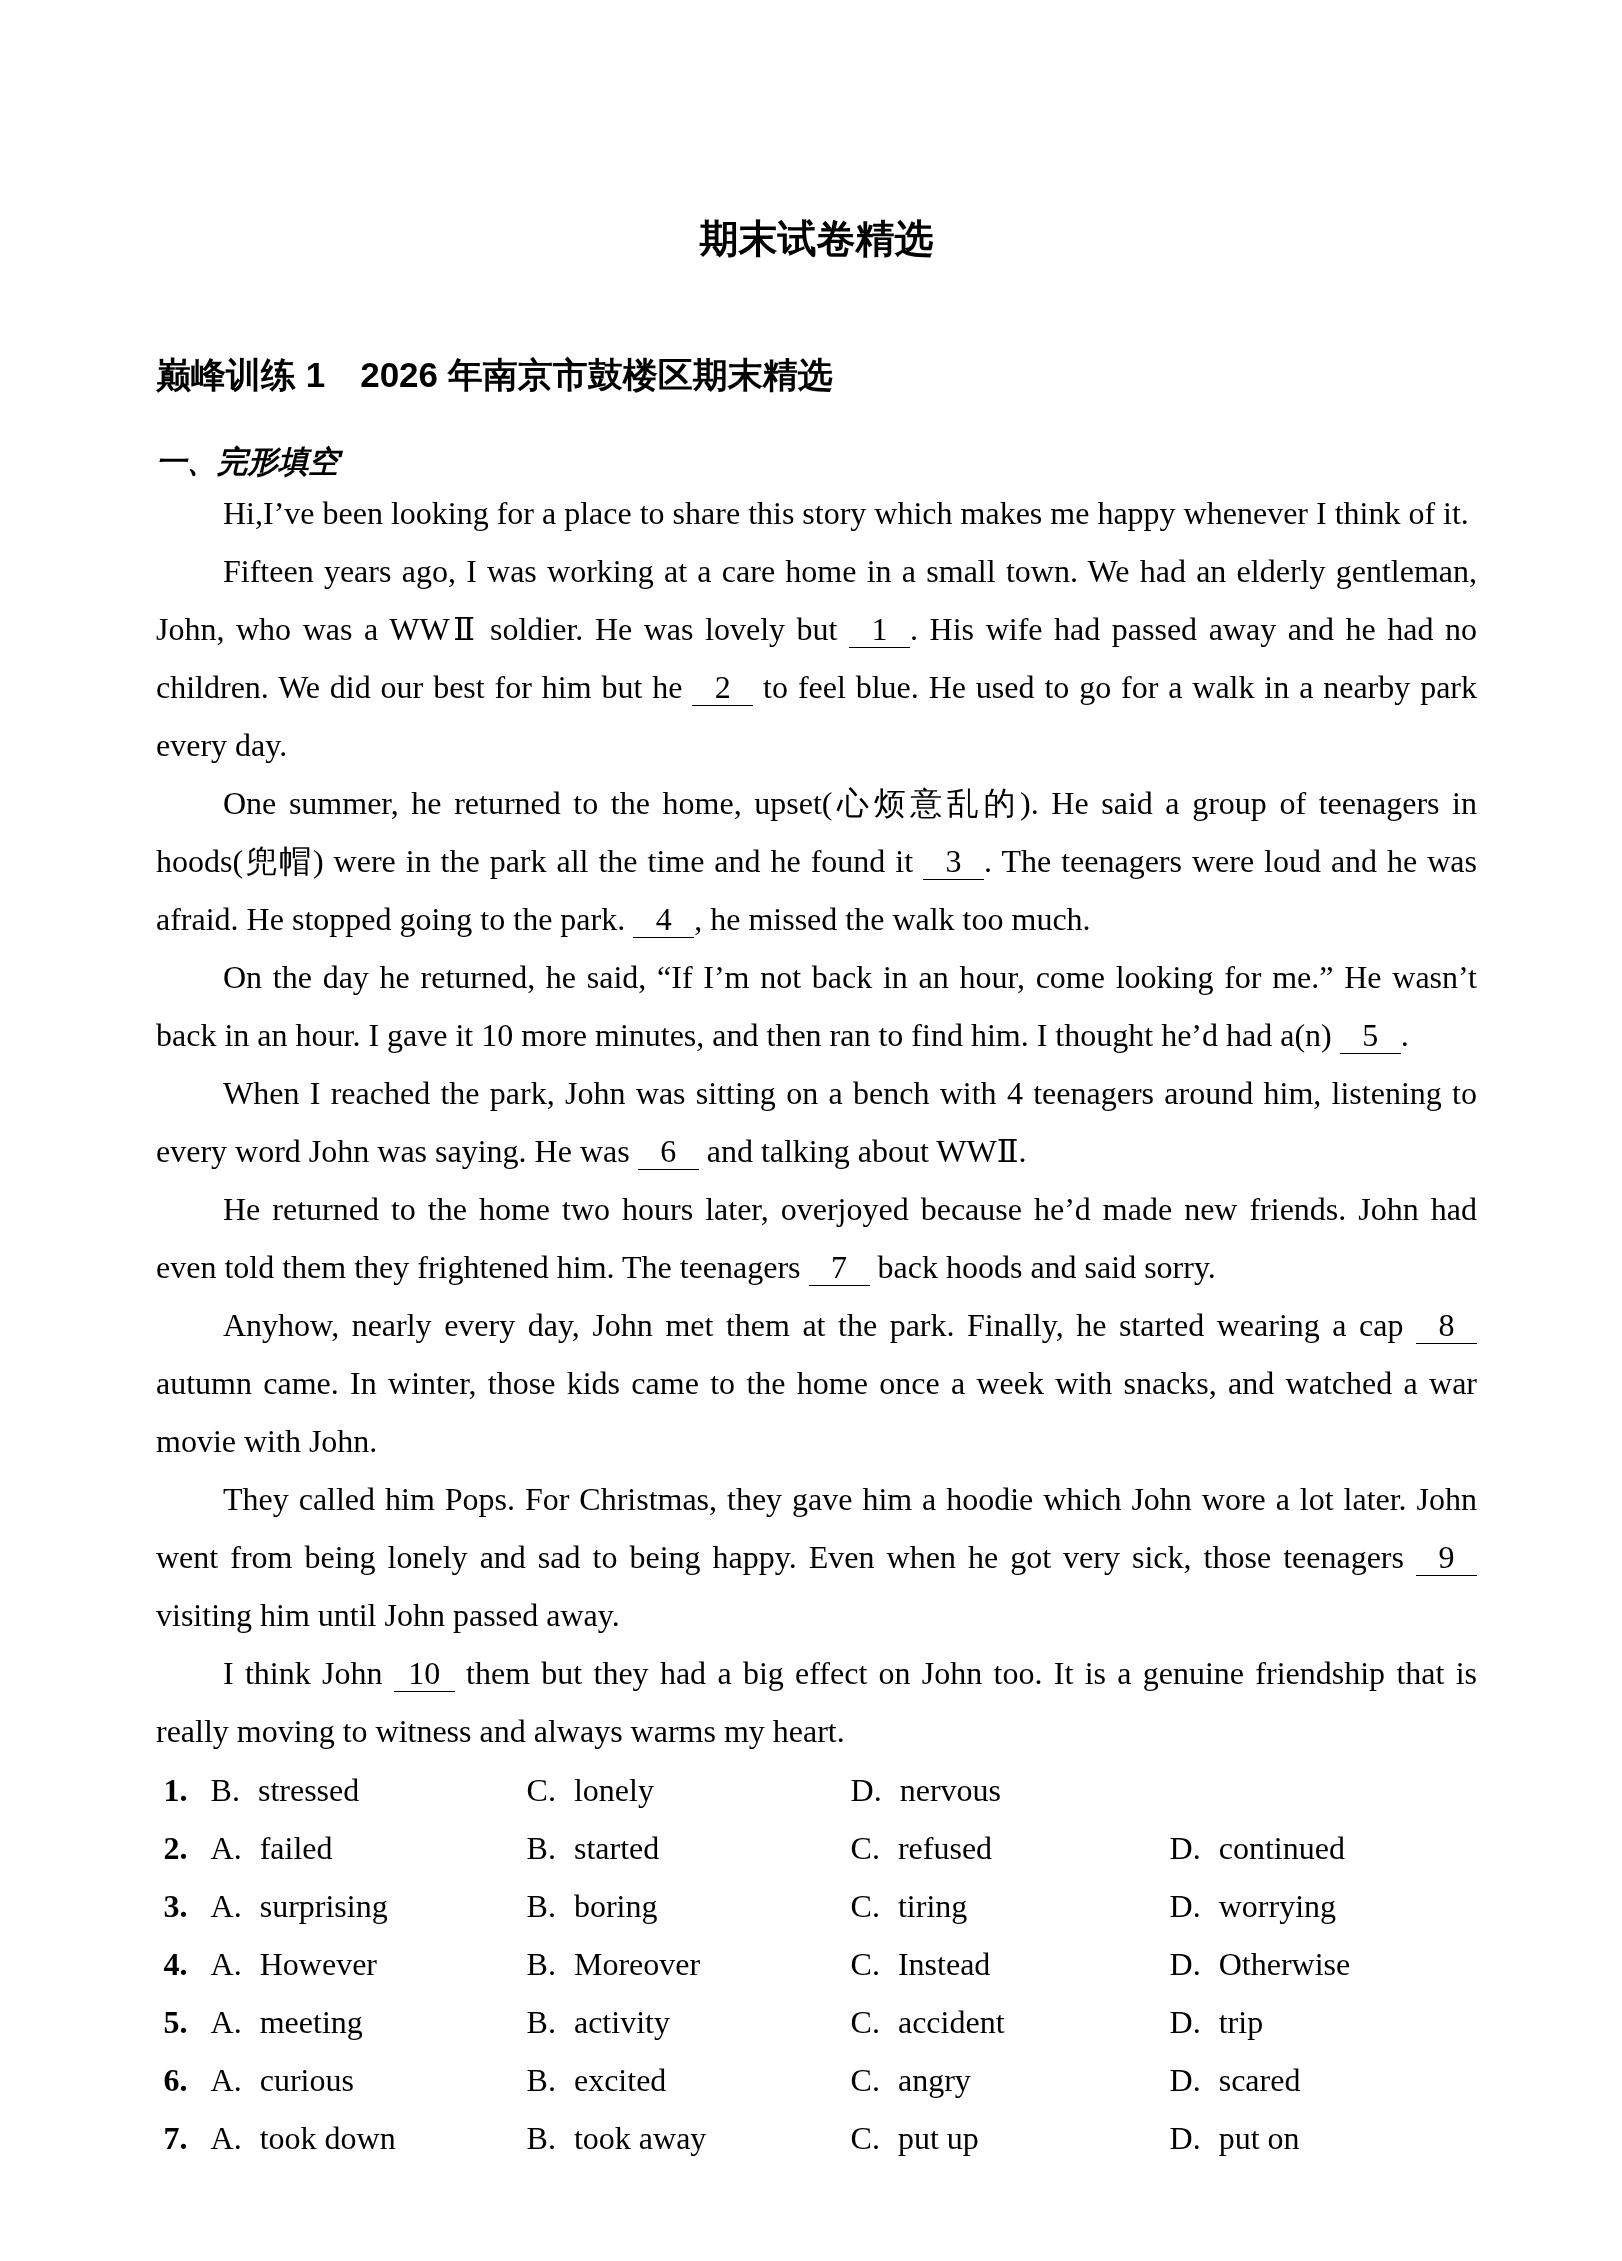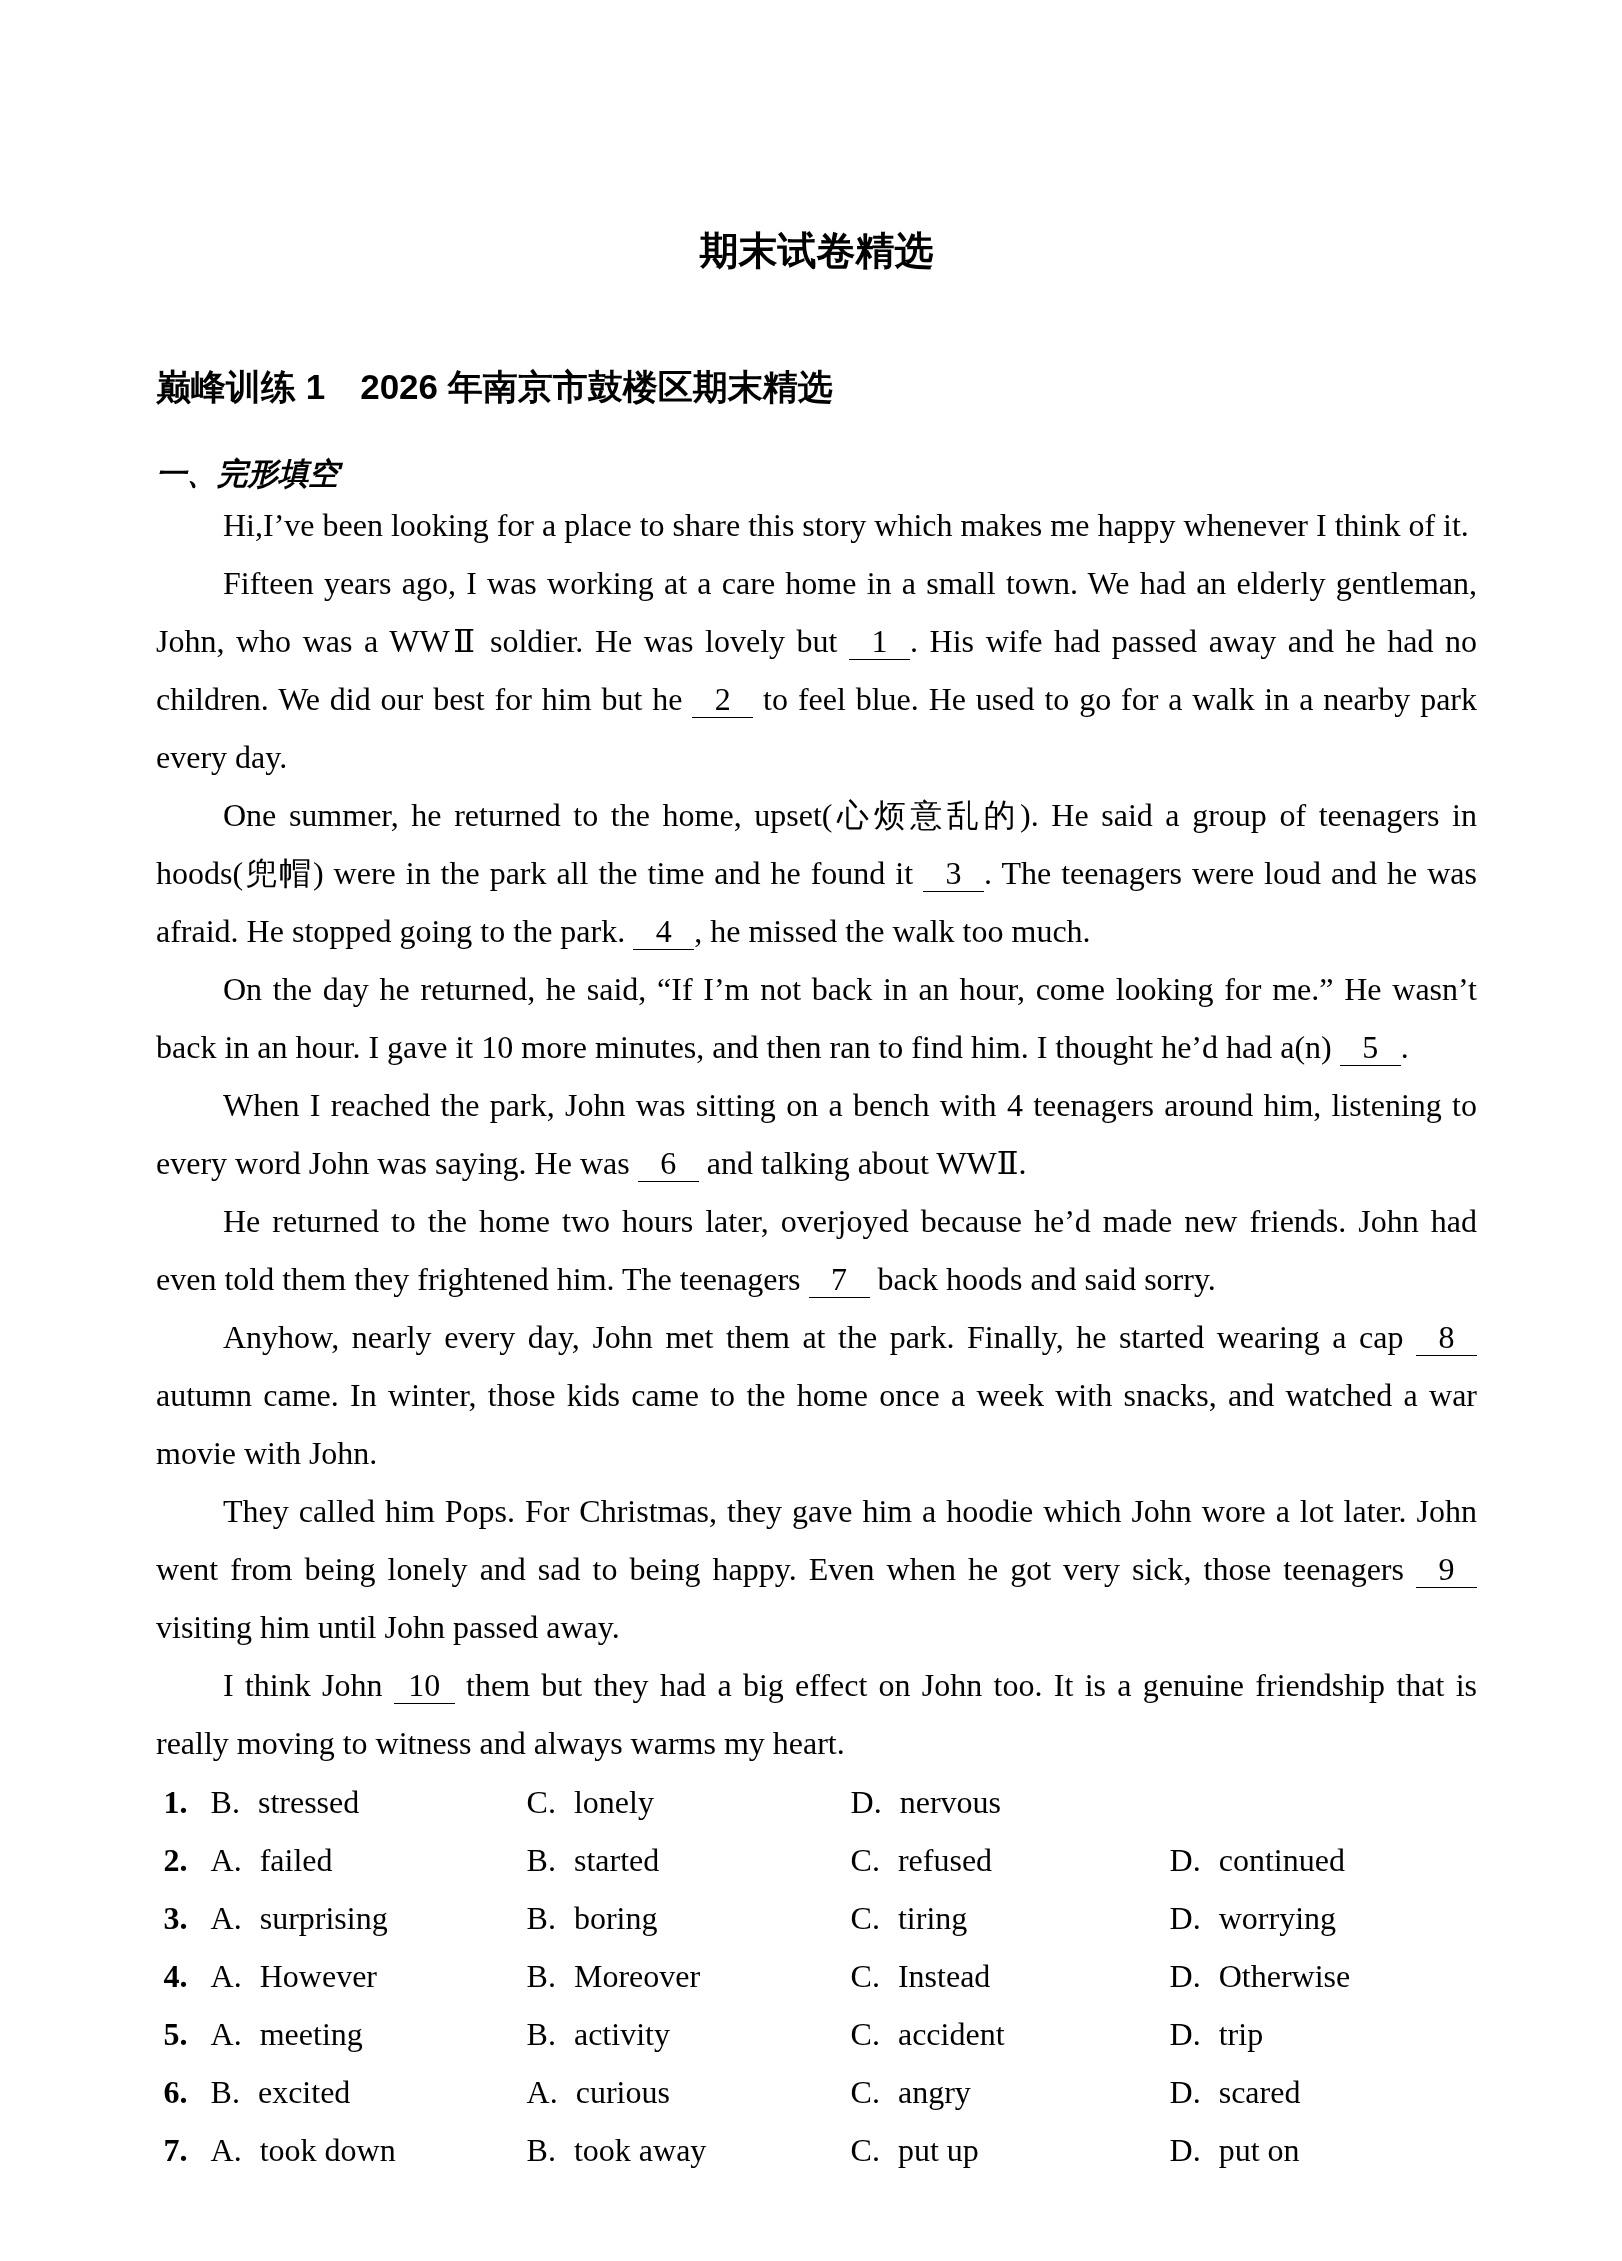--- a/index.html
+++ b/index.html
@@ -10,21 +10,21 @@
     height: 2261px;
     background: #ffffff;
     color: #000000;
     font-family: "Liberation Serif", "DejaVu Serif", serif;
     padding: 215px 146px 0 156px;
     position: relative;
     overflow: hidden;
   }
 
   .title {
-    margin: 16px;
+    margin: 4px;
     font-size: 39px;
     line-height: 39px;
     font-weight: bold;
     text-align: center;
     font-family: "Liberation Serif", "DejaVu Serif", serif;
   }
 
   .subtitle {
     margin: 99px 0 0 0;
     font-size: 35px;
@@ -128,22 +128,22 @@
       </div>
       <div class="q-row">
         <span class="q-num">5.</span>
         <div class="q-opt"><span class="opt-label">A.</span><span class="opt-text">meeting</span></div>
         <div class="q-opt"><span class="opt-label">B.</span><span class="opt-text">activity</span></div>
         <div class="q-opt"><span class="opt-label">C.</span><span class="opt-text">accident</span></div>
         <div class="q-opt"><span class="opt-label">D.</span><span class="opt-text">trip</span></div>
       </div>
       <div class="q-row">
         <span class="q-num">6.</span>
+        <div class="q-opt"><span class="opt-label">A.</span><span class="opt-text">curious</span></div>
         <div class="q-opt"><span class="opt-label">B.</span><span class="opt-text">excited</span></div>
-        <div class="q-opt"><span class="opt-label">A.</span><span class="opt-text">curious</span></div>
         <div class="q-opt"><span class="opt-label">C.</span><span class="opt-text">angry</span></div>
         <div class="q-opt"><span class="opt-label">D.</span><span class="opt-text">scared</span></div>
       </div>
       <div class="q-row">
         <span class="q-num">7.</span>
         <div class="q-opt"><span class="opt-label">A.</span><span class="opt-text">took down</span></div>
         <div class="q-opt"><span class="opt-label">B.</span><span class="opt-text">took away</span></div>
         <div class="q-opt"><span class="opt-label">C.</span><span class="opt-text">put up</span></div>
         <div class="q-opt"><span class="opt-label">D.</span><span class="opt-text">put on</span></div>
       </div>

